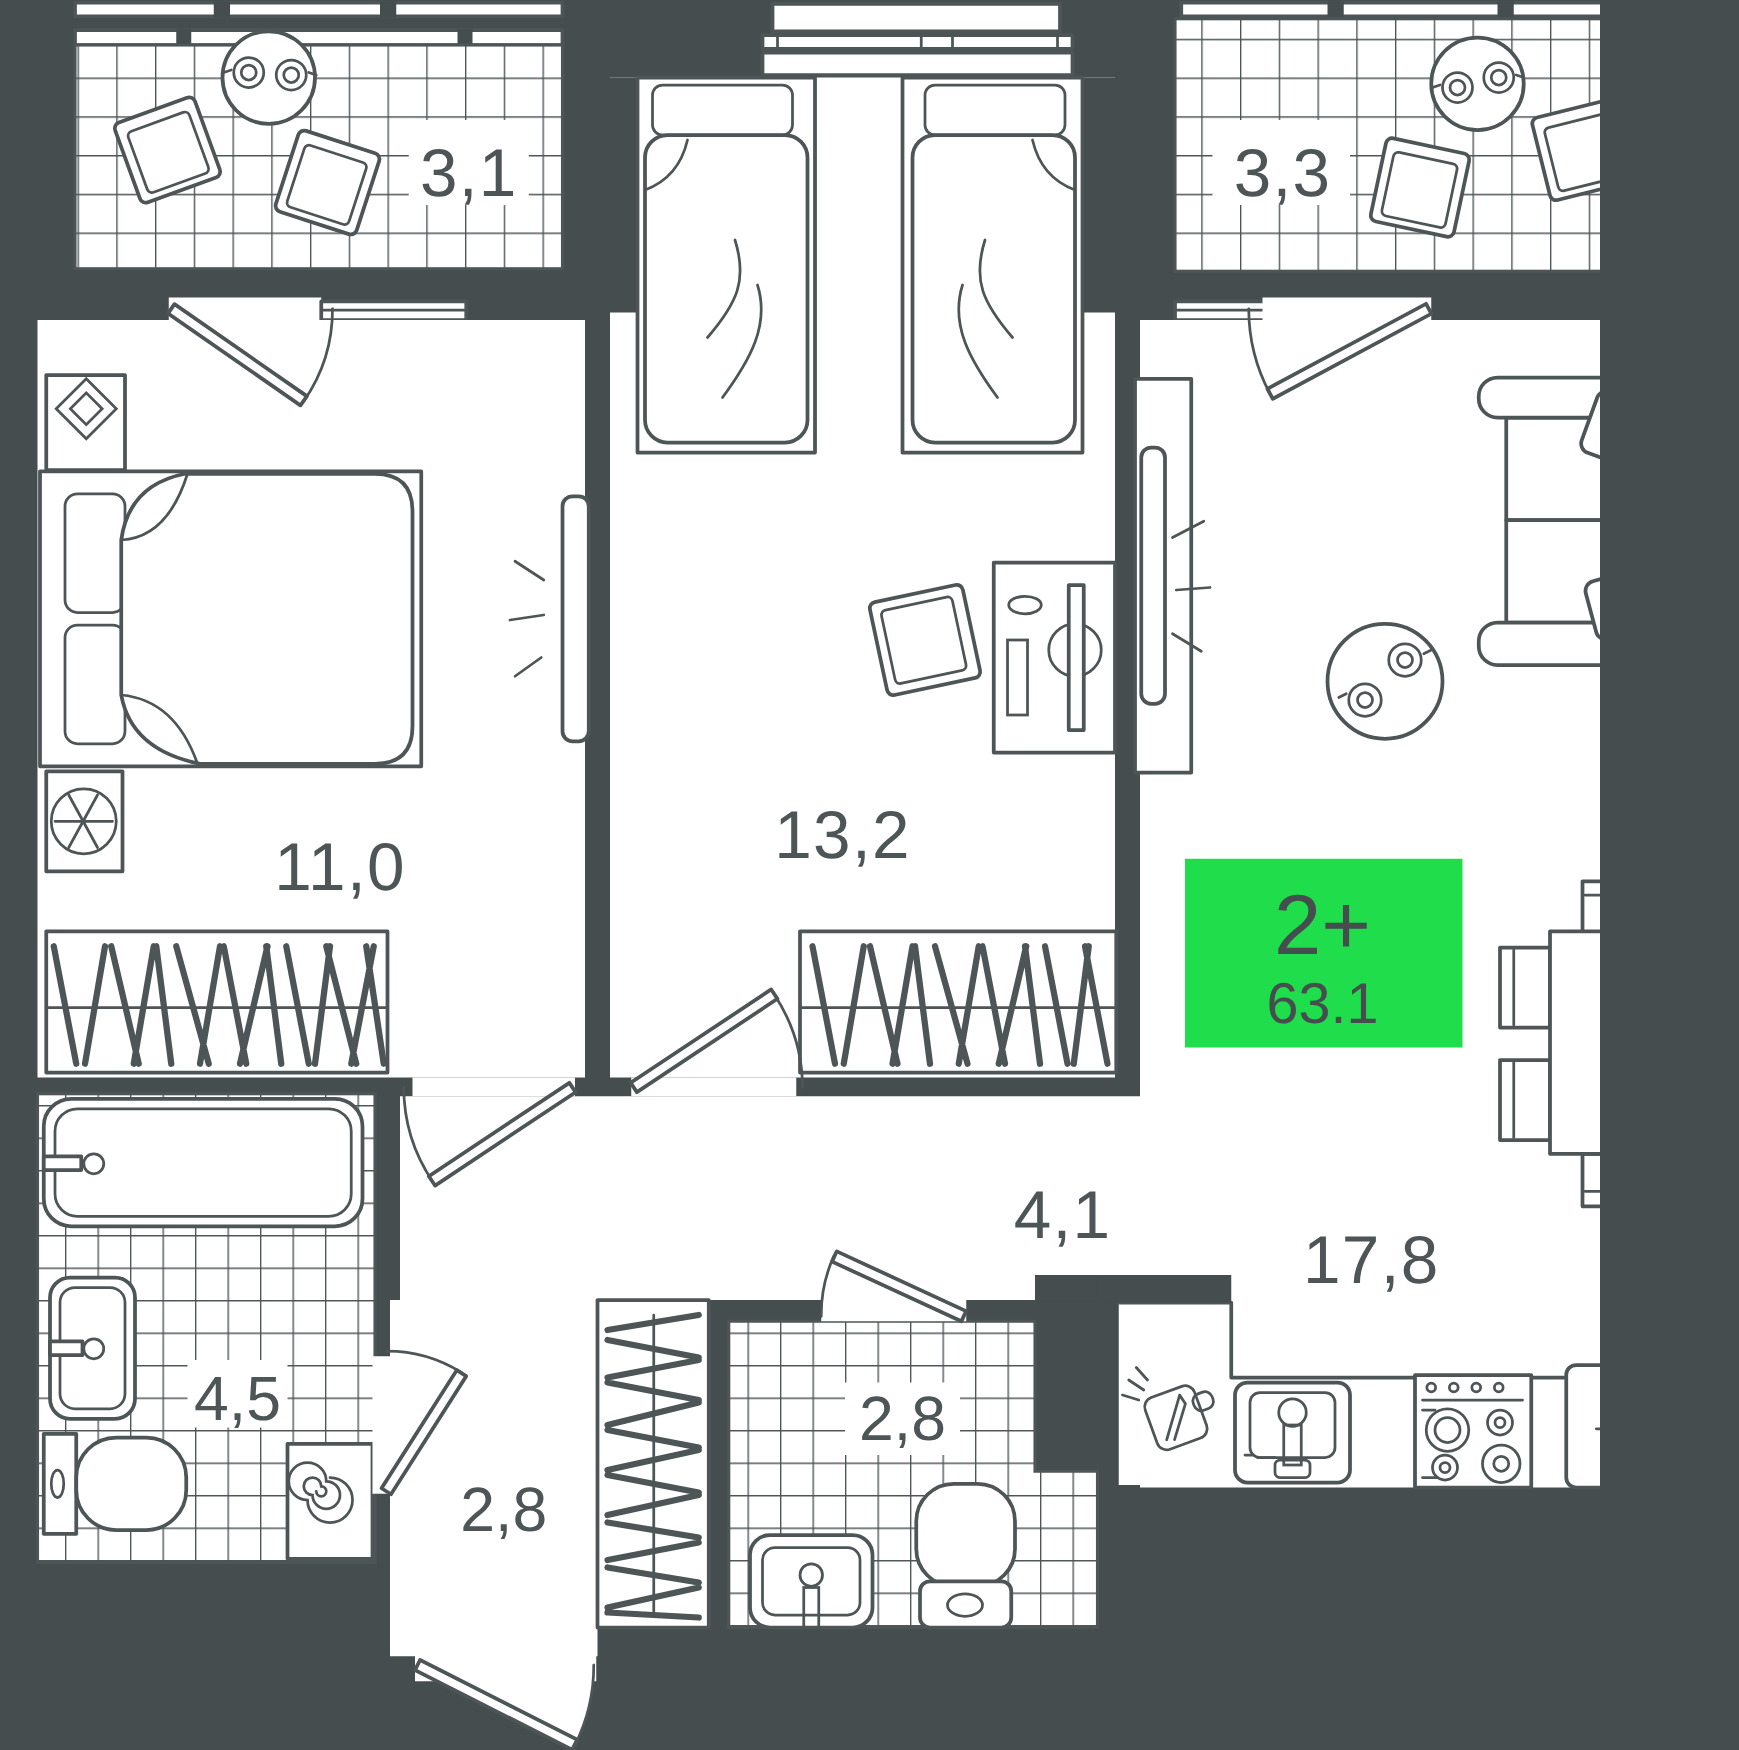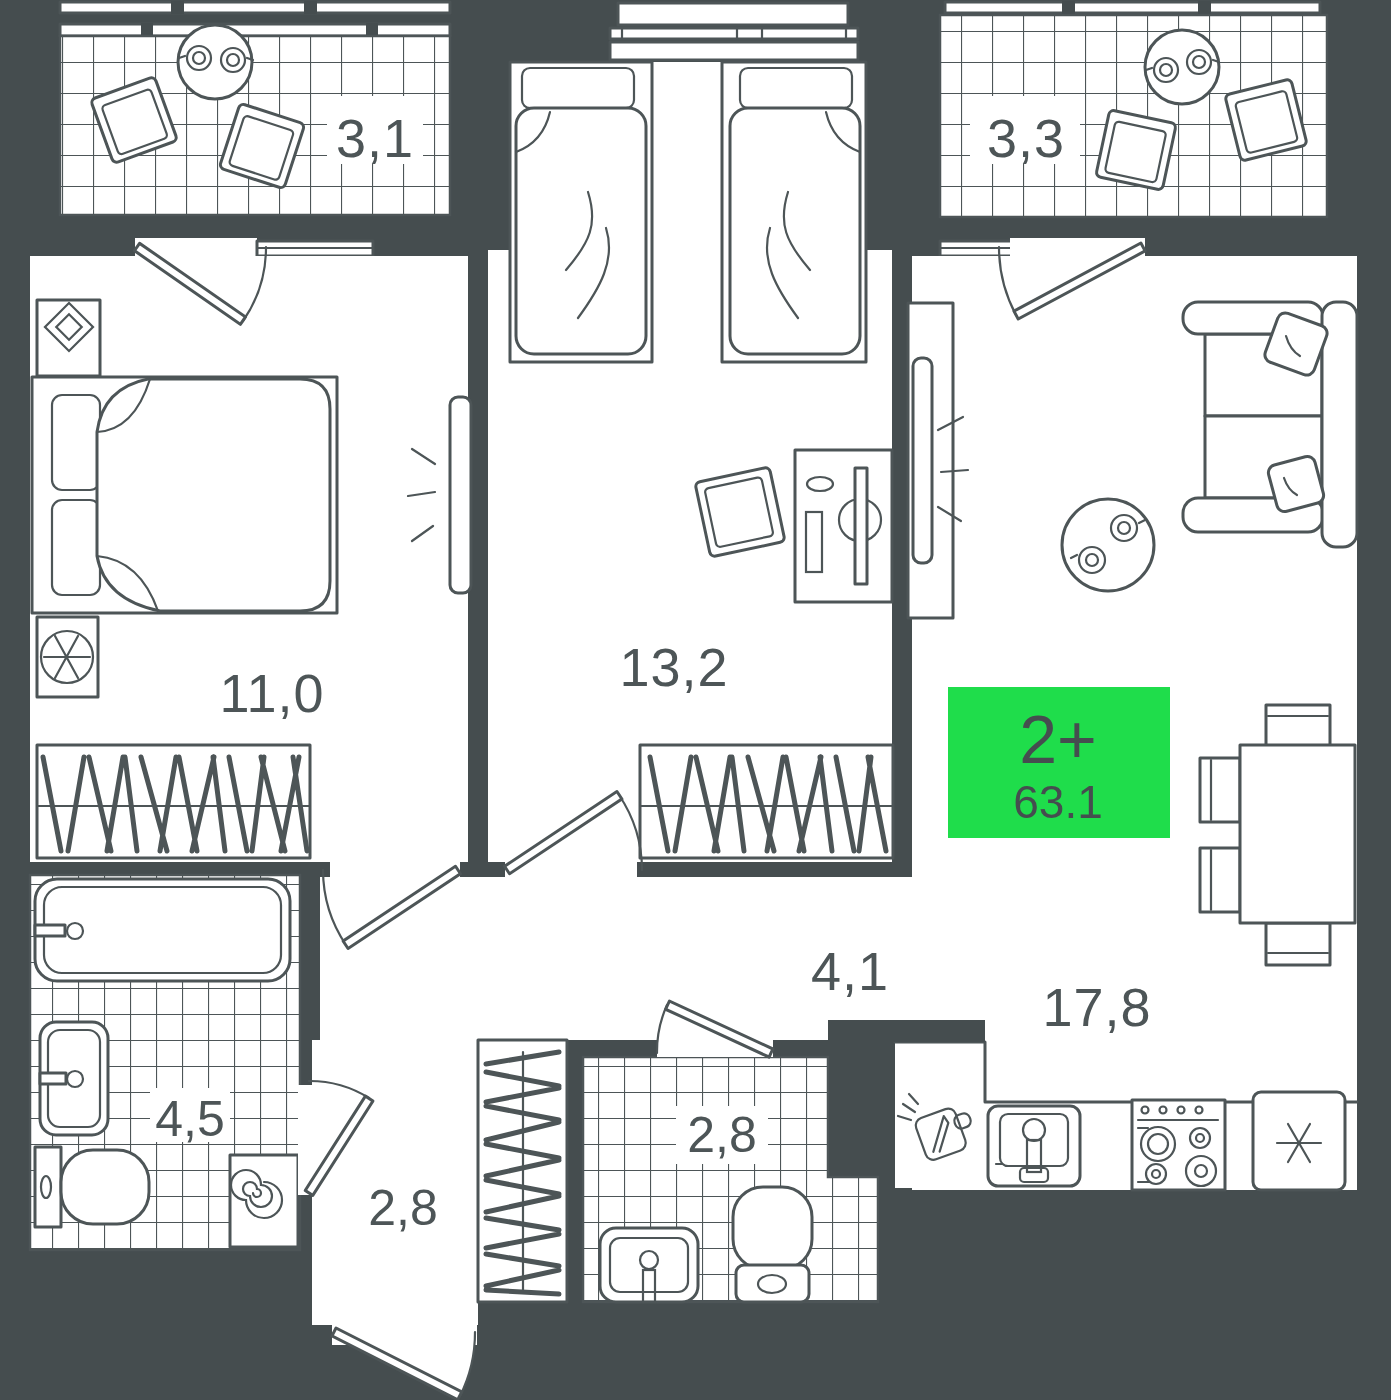--- a/index.html
+++ b/index.html
@@ -1,16 +1,16 @@
 <!DOCTYPE html>
 <html><head>
 <meta charset="utf-8">
 <style>
   html,body{margin:0;padding:0;background:#454d4f;}
-  .plan-wrap{width:1391px;height:1400px;position:relative;overflow:hidden;background:#454d4f;}
+  .plan-wrap{width:1280px;height:1400px;position:relative;overflow:hidden;background:#454d4f;}
   svg{display:block;}
   .floor{fill:#ffffff;}
   .wall{fill:#454d4f;}
   .ln{fill:none;stroke:#4d5557;stroke-width:3;stroke-linecap:round;stroke-linejoin:round;}
   .lnw{fill:#ffffff;stroke:#4d5557;stroke-width:3;stroke-linejoin:round;}
   .lnthin{fill:none;stroke:#4d5557;stroke-width:2.2;stroke-linecap:round;}
   .hatch{fill:none;stroke:#4d5557;stroke-width:5;stroke-linecap:round;}
   .area-label{font-family:"Liberation Sans",sans-serif;font-size:54px;fill:#4d5557;letter-spacing:1px;}
   .area-label-sm{font-family:"Liberation Sans",sans-serif;font-size:50px;fill:#4d5557;}
   .badge-type{font-family:"Liberation Sans",sans-serif;font-size:68px;fill:#454d4f;}

